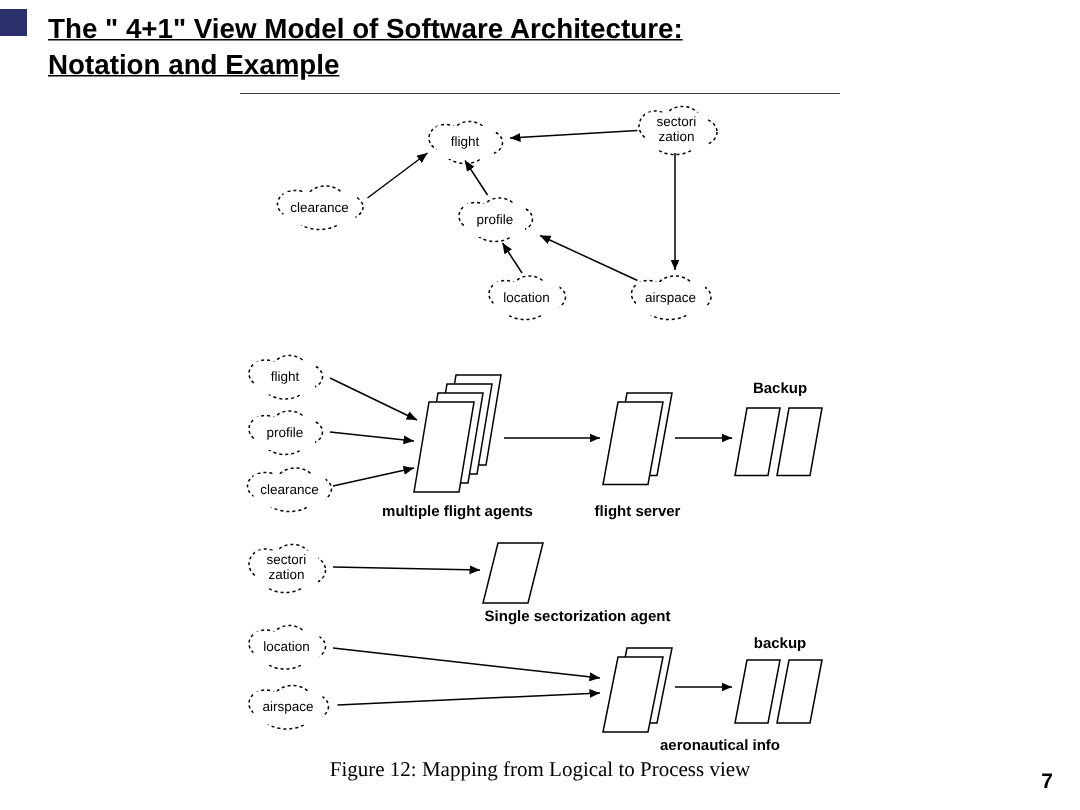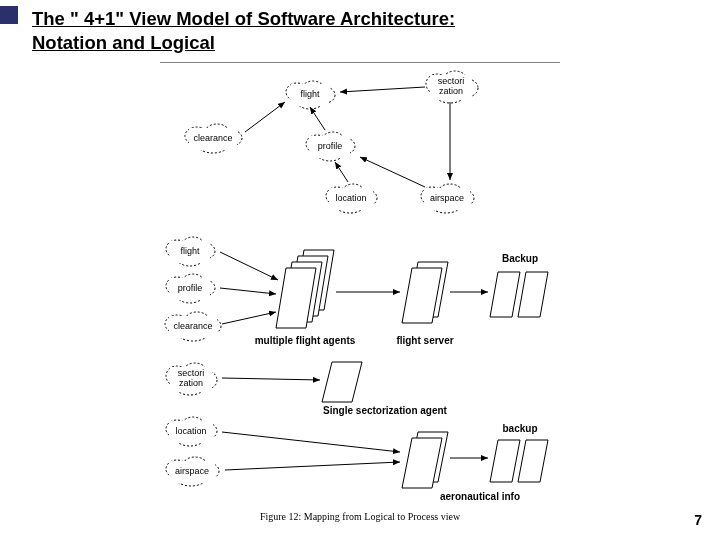--- a/index.html
+++ b/index.html
@@ -42,21 +42,21 @@
     bottom: 12px;
     right: 18px;
     font-weight: bold;
     font-size: 14px;
   }
   .figure-caption {
     position: absolute;
     bottom: 0;
     width: 100%;
     text-align: center;
-    font-size: 10px;
+    font-size: 14px;
     font-family: Georgia, serif;
   }
   .label {
     font-family: Arial, sans-serif;
     font-size: 9px;
     fill: #000;
   }
   .bold-label {
     font-family: Arial, sans-serif;
     font-size: 10px;
@@ -64,21 +64,21 @@
     fill: #000;
   }
 </style>
 </head>
 <body>
 
 <div class="corner-square"></div>
 
 <div class="title-block">
   <span>The " 4+1" View Model of Software Architecture:</span><br>
-  <span>Notation and Logical</span>
+  <span>Notation and Example</span>
 </div>
 
 <div class="figure-area">
   <svg width="420" height="440">
 
     <line x1="10" y1="0" x2="410" y2="0" stroke="#000" stroke-width="1"></line>
 
     <g>
       <g transform="translate(135,18)">
         <ellipse cx="12" cy="12" rx="11" ry="9" fill="none" stroke="#000" stroke-dasharray="2,2"></ellipse>

